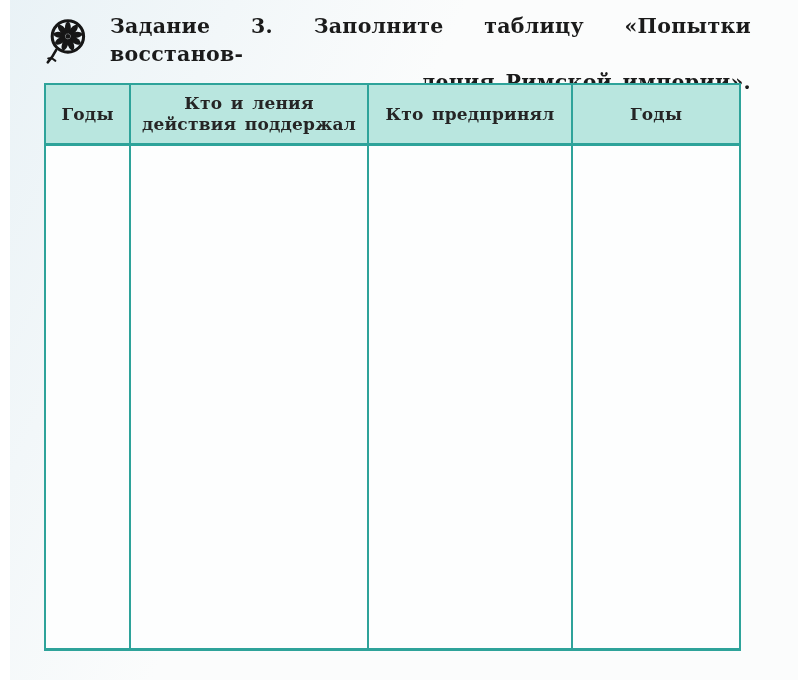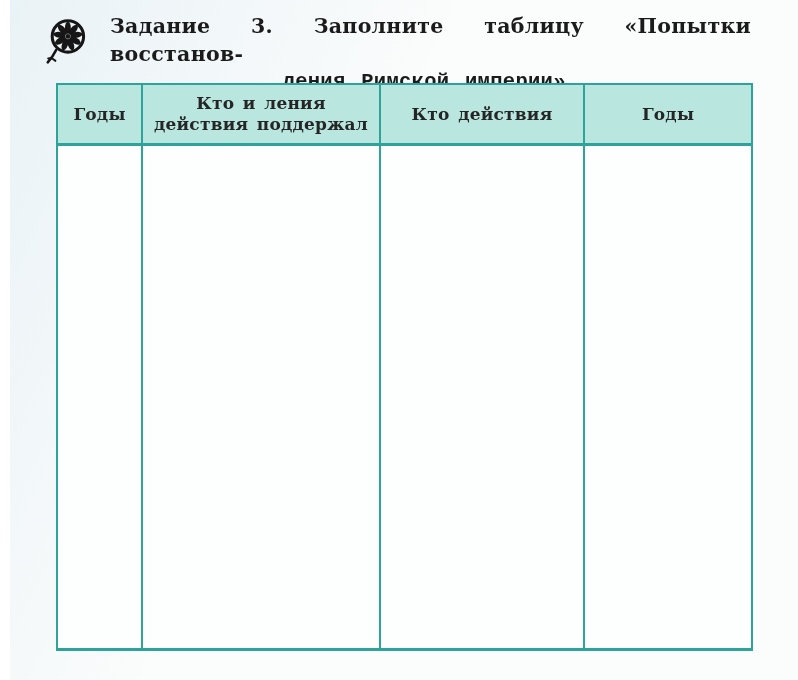--- a/index.html
+++ b/index.html
@@ -34,24 +34,24 @@
     position: absolute; left: 110px; top: 12px;
     width: 641px;
     font-weight: bold;
     font-size: 20.5px;
     line-height: 28px;
     letter-spacing: 0.3px;
     word-spacing: 3px;
     color: var(--ink);
   }
   .title-line-1 { text-align: justify; text-align-last: justify; white-space: normal; }
-  .title-line-2 { text-align: center; font-family: Liberation Mono, monospace; }
+  .title-line-2 { text-align: right; }
 
   table.wtable {
-    position: absolute; left: 56px; top: 83px;
+    position: absolute; left: 44px; top: 83px;
     width: 695px;
     border-collapse: collapse;
     table-layout: fixed;
     background: var(--cell-bg);
     border: 2px solid var(--border-color);
     border-bottom-width: 3px;
   }
   .wtable th, .wtable td {
     border: 2px solid var(--border-color);
   }
@@ -116,21 +116,21 @@
     <thead>
       <tr>
         <th>
           <span class="hline">Годы</span>
         </th>
         <th>
           <span class="hline">Кто и ления</span>
           <span class="hline">действия поддержал</span>
         </th>
         <th>
-          <span class="hline">Кто действия</span>
+          <span class="hline">Кто предпринял</span>
         </th>
         <th>
           <span class="hline">Годы</span>
         </th>
       </tr>
     </thead>
     <tbody>
       <tr>
         <td></td>
         <td></td>

